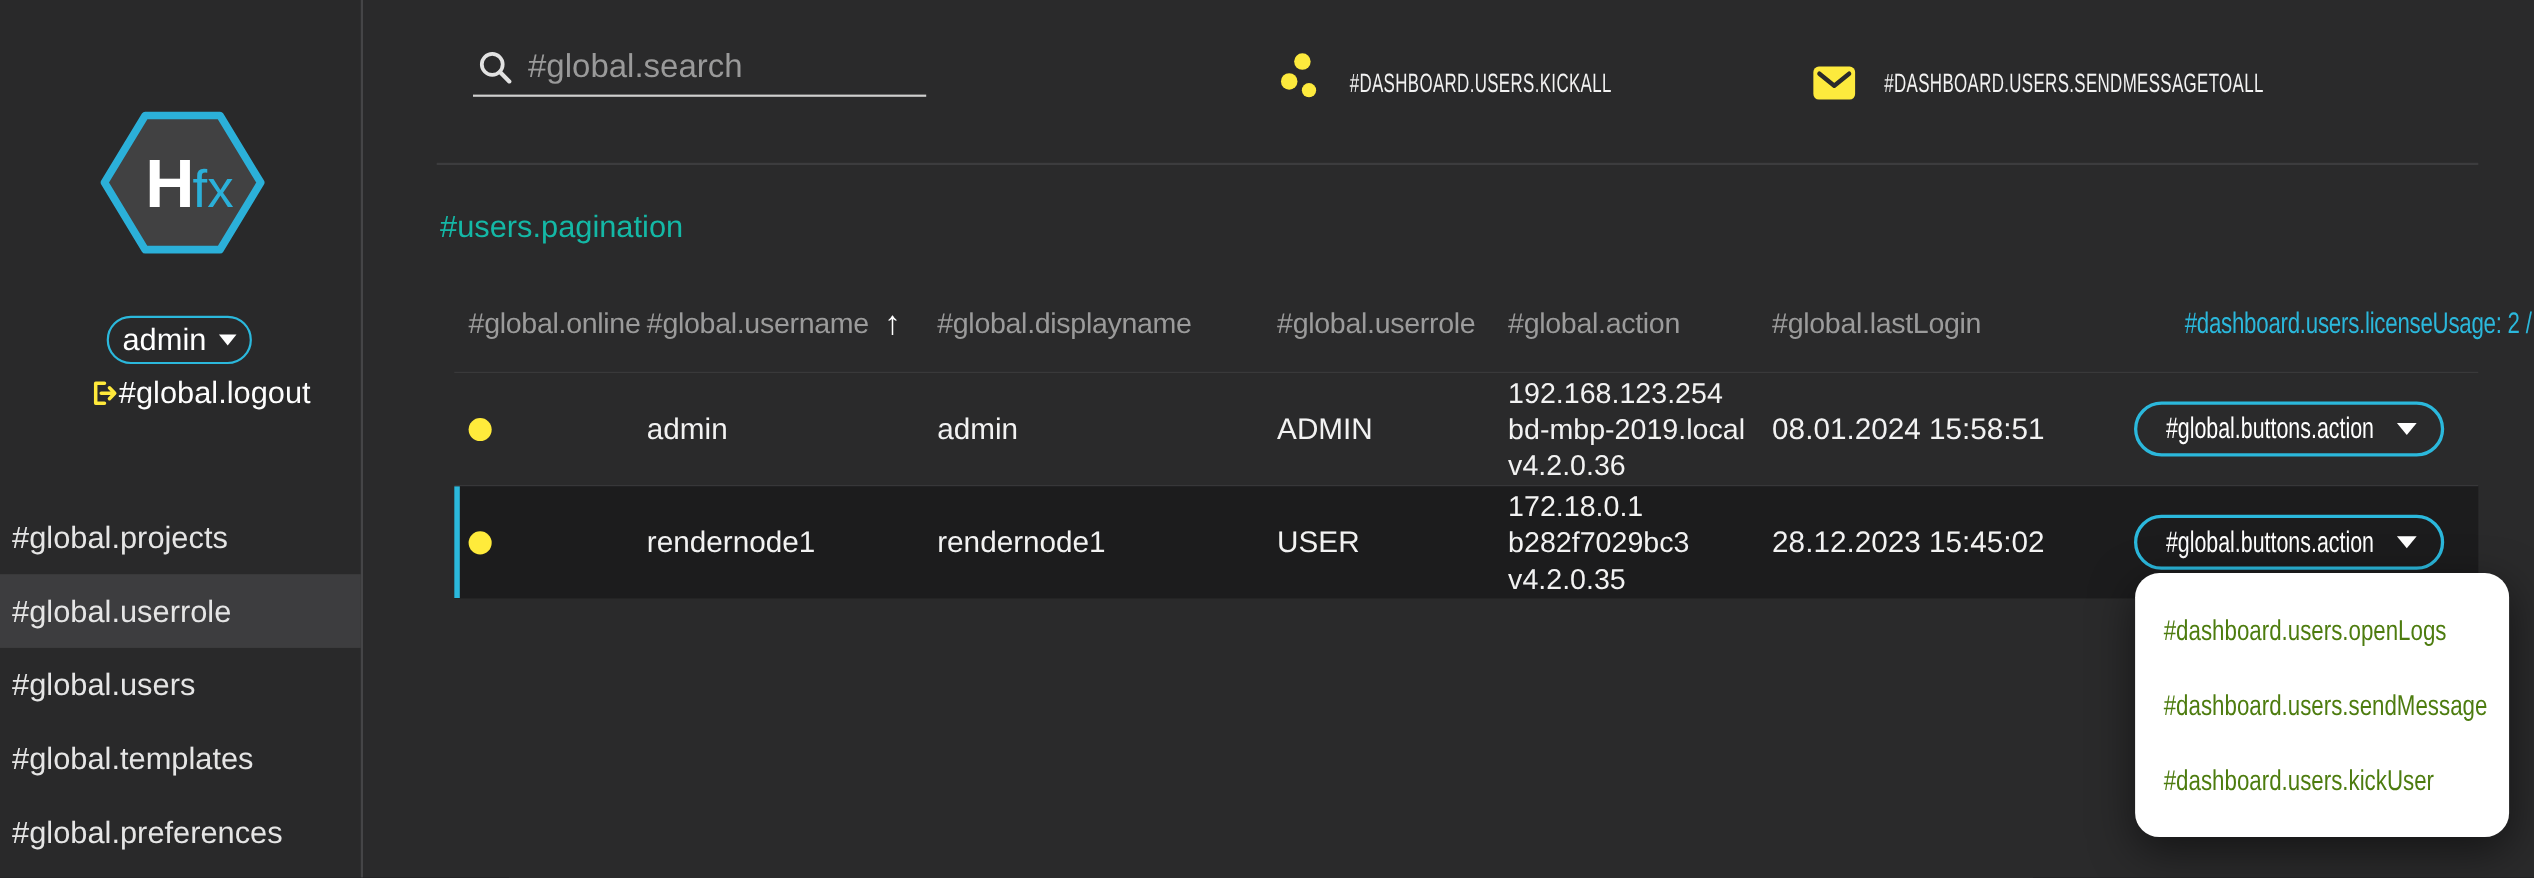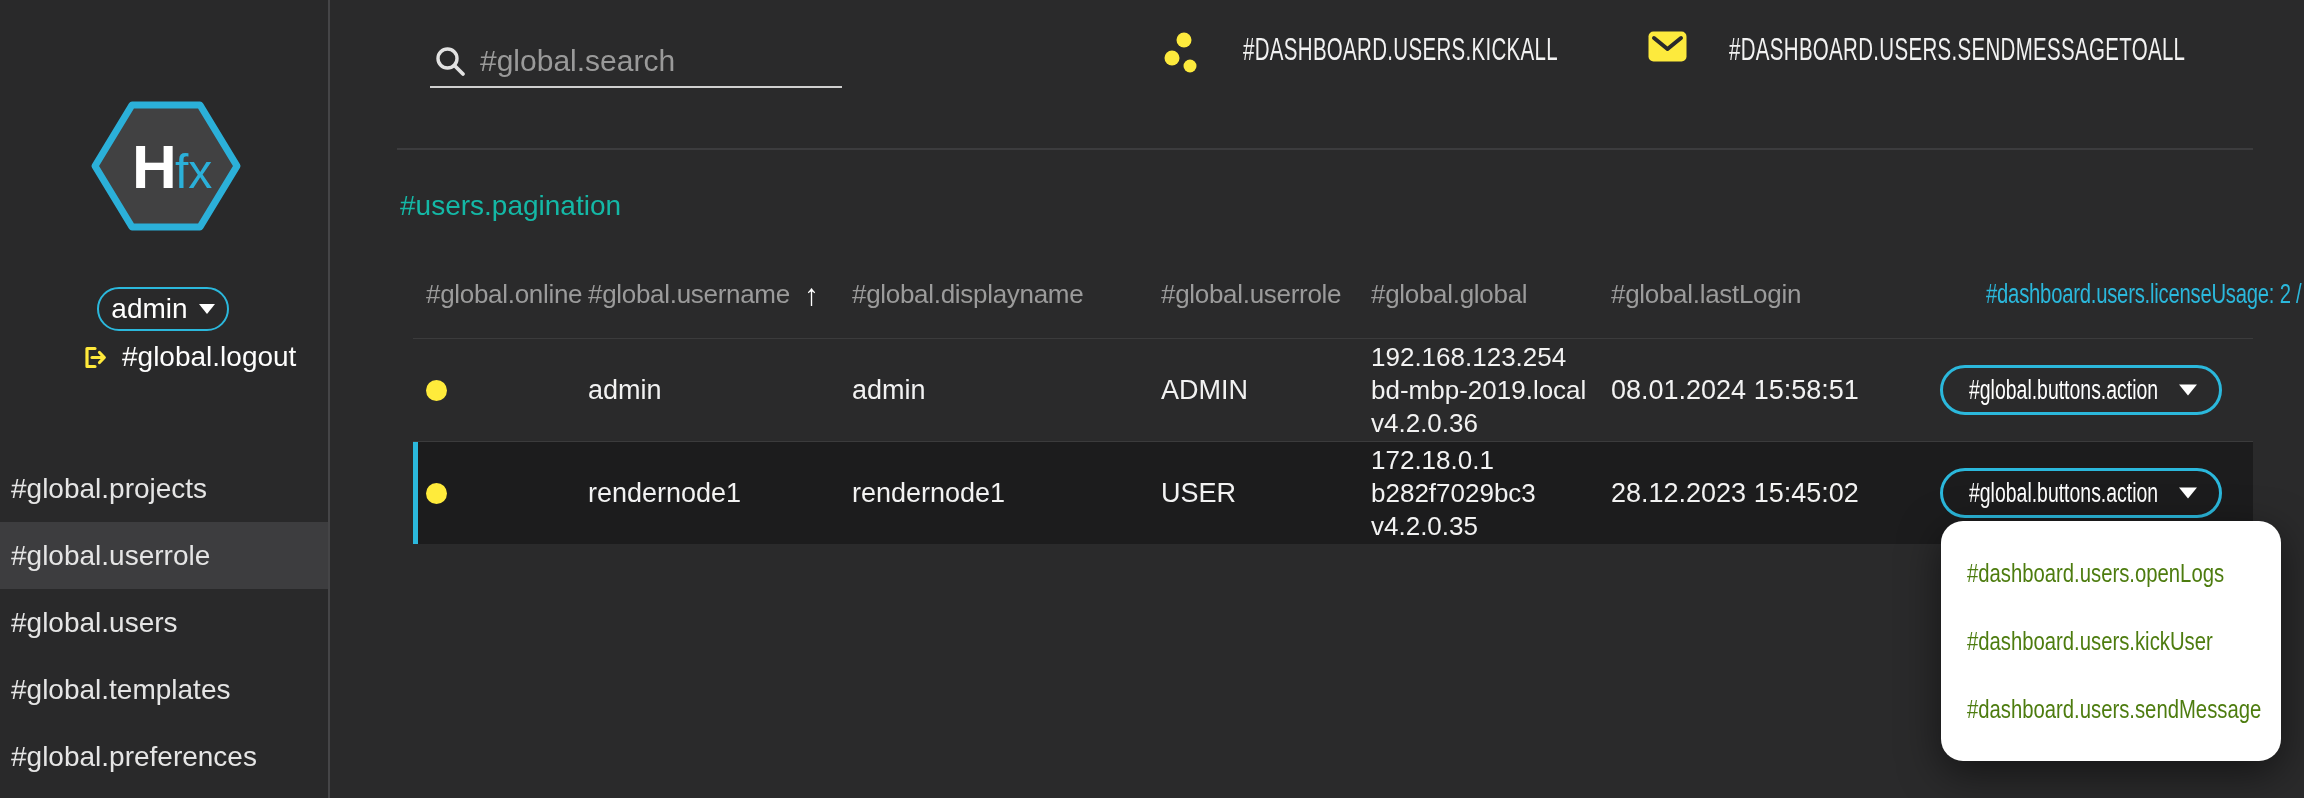--- a/index.html
+++ b/index.html
@@ -27,43 +27,43 @@
     display:flex; align-items:center; justify-content:center; gap:11px;
     color:#fff; font-size:28px; cursor:pointer;
   }
   .caret-down {
     width:0; height:0; border-left:9px solid transparent;
     border-right:9px solid transparent; border-top:11px solid #fff;
   }
   .caret-down.small { border-left-width:8px; border-right-width:8px; border-top-width:10px; }
   .logout {
     position:absolute; left:80px; top:340px; height:34px;
-    display:flex; align-items:center; gap:15px; cursor:pointer;
+    display:flex; align-items:center; gap:1px; cursor:pointer;
     color:#fdfdfd; font-size:28px;
   }
   .nav { position:absolute; left:0; top:455px; width:100%; }
   .nav-item {
     height:67px; display:flex; align-items:center; padding-left:11px;
     font-size:28px; color:#e5e5e5; cursor:pointer;
   }
   .nav-item.active { background:#3d3d3f; }
 
   
   .search-wrap { position:absolute; left:430px; top:36px; width:412px; height:52px; }
   .search-input {
     width:100%; height:100%; background:transparent; border:none;
     border-bottom:2px solid #cfcfcf; outline:none; color:#fff;
     font-size:30px; padding-left:50px; font-family:inherit;
   }
   .search-input::placeholder { color:#9a9a9a; opacity:1; }
   .search-icon { position:absolute; left:4px; top:9px; pointer-events:none; }
   .topbar-btn {
-    position:absolute; top:31px; height:60px; display:flex; align-items:flex-start;
-    gap:42px; background:transparent; border:none; color:#f2f2f2; cursor:pointer;
-    font-family:inherit; font-size:32px; letter-spacing:.5px;
+    position:absolute; top:31px; height:60px; display:flex; align-items:flex-end;
+    gap:26px; background:transparent; border:none; color:#f2f2f2; cursor:pointer;
+    font-family:inherit; font-size:24px; letter-spacing:.5px;
   }
   .topbar-btn .cx { transform:scaleX(.64); }
   .btn-kickall { left:1163px; }
   .btn-sendall { left:1648px; }
   .topbar-divider {
     position:absolute; left:397px; top:148px; width:1856px; height:2px; background:#3c3c3e;
   }
 
   
   .pagination-label {
@@ -198,21 +198,21 @@
         <span>#global.username</span>
         <span class="sort-arrow">↑</span>
       </div>
       <div class="th">
         <span>#global.displayname</span>
       </div>
       <div class="th">
         <span>#global.userrole</span>
       </div>
       <div class="th">
-        <span>#global.global</span>
+        <span>#global.action</span>
       </div>
       <div class="th">
         <span>#global.lastLogin</span>
       </div>
       <div class="license">
         <span class="cx cx-r">#dashboard.users.licenseUsage: 2 / 5 (40%)</span>
       </div>
     </div>
 
     <div class="trow tbody-row">
@@ -256,20 +256,20 @@
         </button>
       </div>
     </div>
   </div>
 
   <div class="action-menu">
     <div class="menu-item">
       <span class="cx cx-l">#dashboard.users.openLogs</span>
     </div>
     <div class="menu-item">
+      <span class="cx cx-l">#dashboard.users.sendMessage</span>
+    </div>
+    <div class="menu-item">
       <span class="cx cx-l">#dashboard.users.kickUser</span>
     </div>
-    <div class="menu-item">
-      <span class="cx cx-l">#dashboard.users.sendMessage</span>
-    </div>
   </div>
 
 </div>
 
 </body></html>

